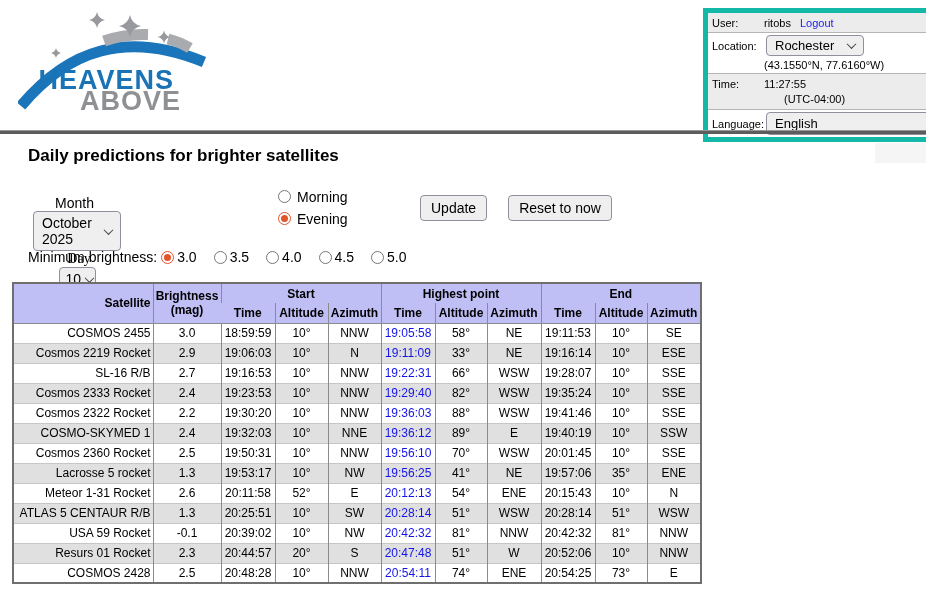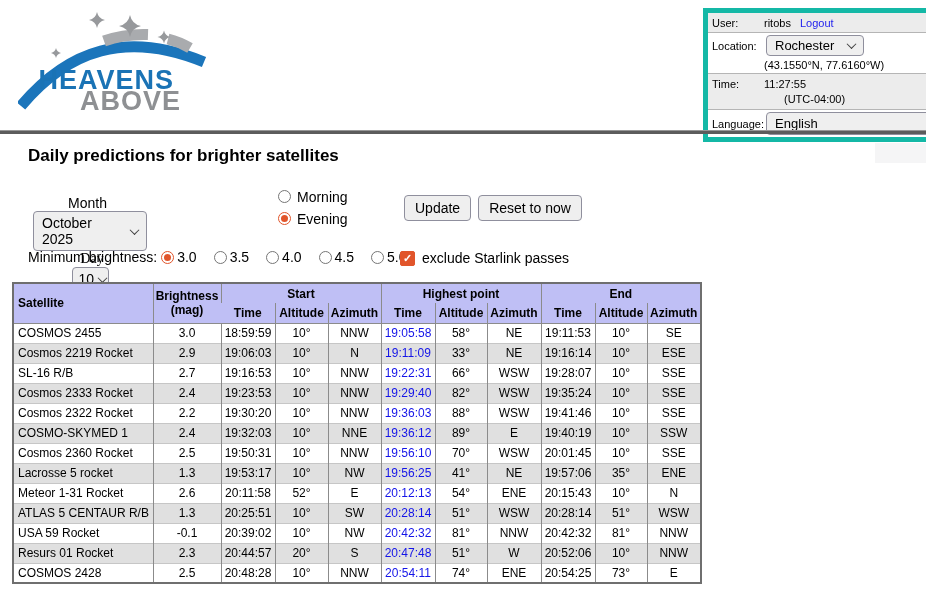--- a/index.html
+++ b/index.html
@@ -40,34 +40,34 @@
   .select-lang { font-size:13px; flex:1; margin-left:2px; padding:3px 8px; }
 
   .divider { position:absolute; left:0; top:130px; width:926px; height:4px;
              background:#5c5c5c; border-top:1px solid #979797; }
   .partial-widget { position:absolute; left:875px; top:143px; width:51px; height:20px; background:#f5f5f6; }
 
   
   .page-title { position:absolute; left:28px; top:146px; font-size:17px; font-weight:bold; }
 
   .month-day { position:absolute; left:28px; top:195px; display:flex; align-items:center; font-size:14px;flex-direction:column; }
-  .select-month { font-size:14px; width:114px; margin-left:5px; padding:3px 8px; }
+  .select-month { font-size:14px; width:88px; margin-left:5px; padding:3px 8px; }
   .day-label { margin-left:9px;font-family:Liberation Serif, serif; }
   .select-day { font-size:14px; width:37px; margin-left:5px; padding:3px 6px; }
   .select-day .chev { margin-left:5px; }
 
   .period-group { position:absolute; left:278px; top:188px; font-size:14px; }
   .radio-row { display:flex; align-items:center; height:17px; margin-bottom:5px; }
   .radio { width:13px; height:13px; border:1px solid #767676; border-radius:50%;
            background:#fff; margin-right:6px; position:relative; flex:none; cursor:pointer; }
   .radio.checked { border-color:var(--accent-orange,#e1552b); }
   .radio.checked::after { content:""; position:absolute; left:2px; top:2px; width:7px; height:7px;
                           border-radius:50%; background:var(--accent-orange,#e1552b); }
 
-  .action-buttons { position:absolute; left:404px; top:195px; display:flex; gap:7px; }
+  .action-buttons { position:absolute; left:420px; top:195px; display:flex; gap:21px; }
   .btn { background:#efefef; border:1px solid #8f8f9d; border-radius:4px;
          font-size:14px; font-family:"Liberation Sans",sans-serif; padding:4px 10px; cursor:pointer; }
 
   .brightness-row { position:absolute; left:28px; top:249px; display:flex; align-items:center; font-size:14px; }
   .brightness-row .cap { margin-right:4px; }
   .bopt { display:flex; align-items:center; margin-right:17px; }
   .bopt .radio { margin-right:3px; }
 
   .starlink { position:absolute; left:400px; top:250px; display:flex; align-items:center; font-size:14px; }
   .checkbox { width:15px; height:15px; border:1px solid #767676; border-radius:2px; background:#fff;
@@ -81,21 +81,21 @@
                border-collapse:collapse; table-layout:fixed; font-size:12px;
                border:2px solid #6f6f6f; }
   .sat-table th, .sat-table td { height:20px; padding:0 2px; text-align:center;
                overflow:hidden; white-space:nowrap; }
   .sat-table thead th { background:var(--table-header,#bfbff5); font-weight:bold;
                border-left:1px solid #8b8b8b; }
   .sat-table thead .hdr-bottom { border-bottom:1px solid #8b8b8b; }
   .sat-table thead th:first-child { border-left:none; }
   .sat-table tbody td { border-left:1px solid #8b8b8b; border-top:1px solid #c6c6c6; }
   .sat-table tbody td:first-child { border-left:none;margin-left:34px; }
-  .sat-table td.sat, .sat-table th.sat { text-align:left; padding-left:4px; }
+  .sat-table td.sat, .sat-table th.sat { text-align:right; padding-left:4px; }
   .sat-table tr.alt td { background:#e0e0e0; }
   a.pass { color:var(--link-blue,#0000e8); text-decoration:none; cursor:pointer; }
 </style>
 </head>
 <body style="--accent-orange: #e1552b; --table-header: #bfbff5; --link-blue: #1414e8; --logo-blue: #1b75bb; --logo-gray: #97999c; --ad-accent-cyan: #1ba8cc;">
 
 <div class="page">
 
   <svg class="logo" viewBox="0 0 192 106">
     <defs>
@@ -204,24 +204,20 @@
     <span class="bopt">
       <span class="radio"></span>
       <span>4.5</span>
     </span>
     <span class="bopt">
       <span class="radio"></span>
       <span>5.0</span>
     </span>
   </div>
 
-  <div class="starlink">
-    <span class="checkbox checked"></span>
-    <span>exclude Starlink passes</span>
-  </div>
 
   <table class="sat-table">
     <colgroup>
       <col style="width:140px">
         <col style="width:68px">
       <col style="width:54px">
         <col style="width:53px">
         <col style="width:53px">
       <col style="width:54px">
         <col style="width:52px">

